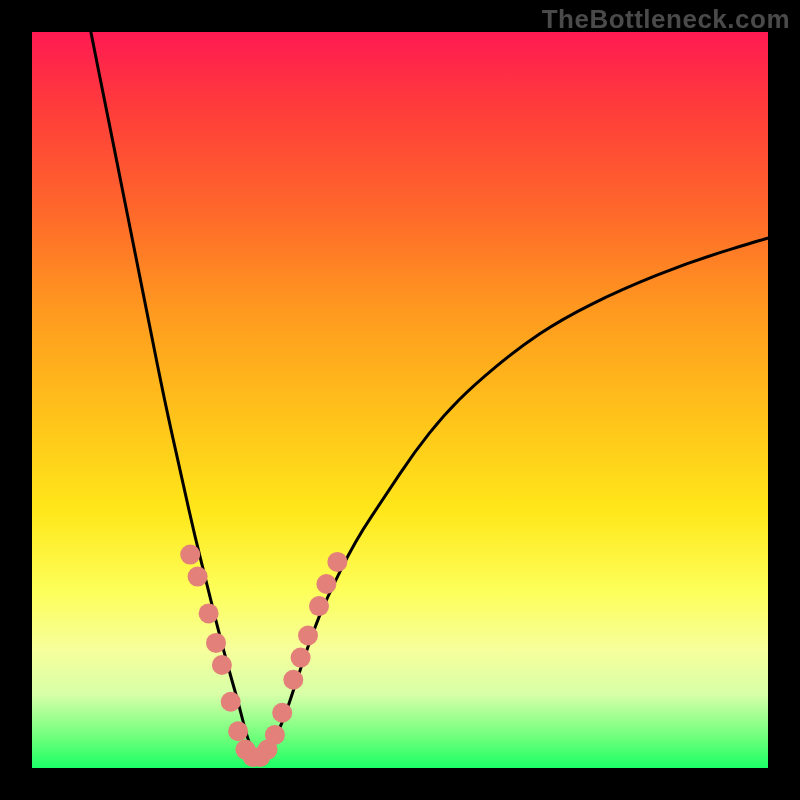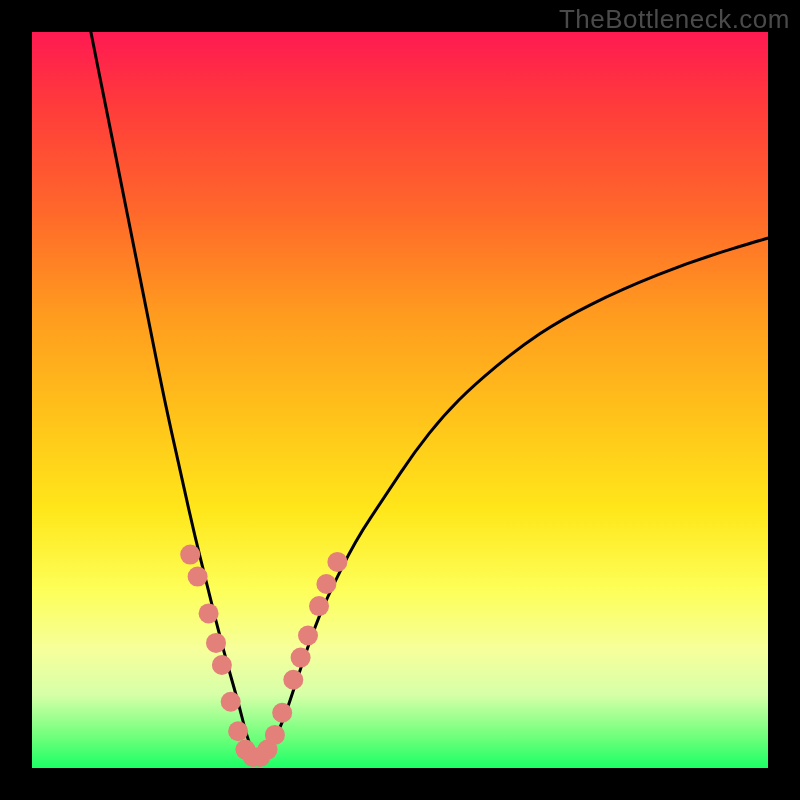--- a/index.html
+++ b/index.html
@@ -41,21 +41,21 @@
       #6bff7a 96%,
       #1bff66 100%
     );
   }
   .watermark {
     position: absolute;
     top: 4px;
     right: 10px;
     color: #4a4a4a;
     font-size: 26px;
-    font-weight: 400;
+    font-weight: 700;
     letter-spacing: 0.5px;
     text-align: right;
   }
 </style>
 </head>
 <body>
 
 <div class="frame">
   <div class="watermark">TheBottleneck.com</div>
 

